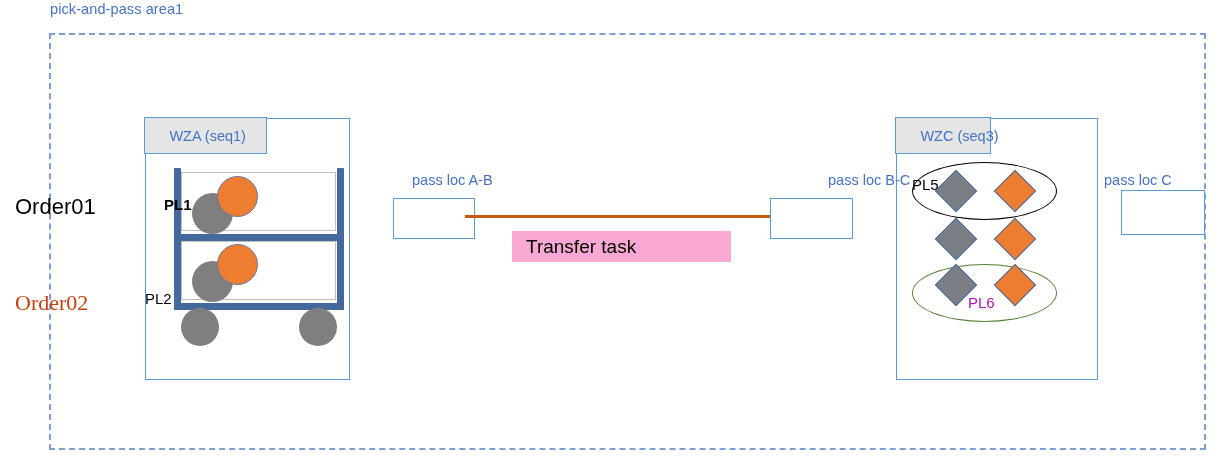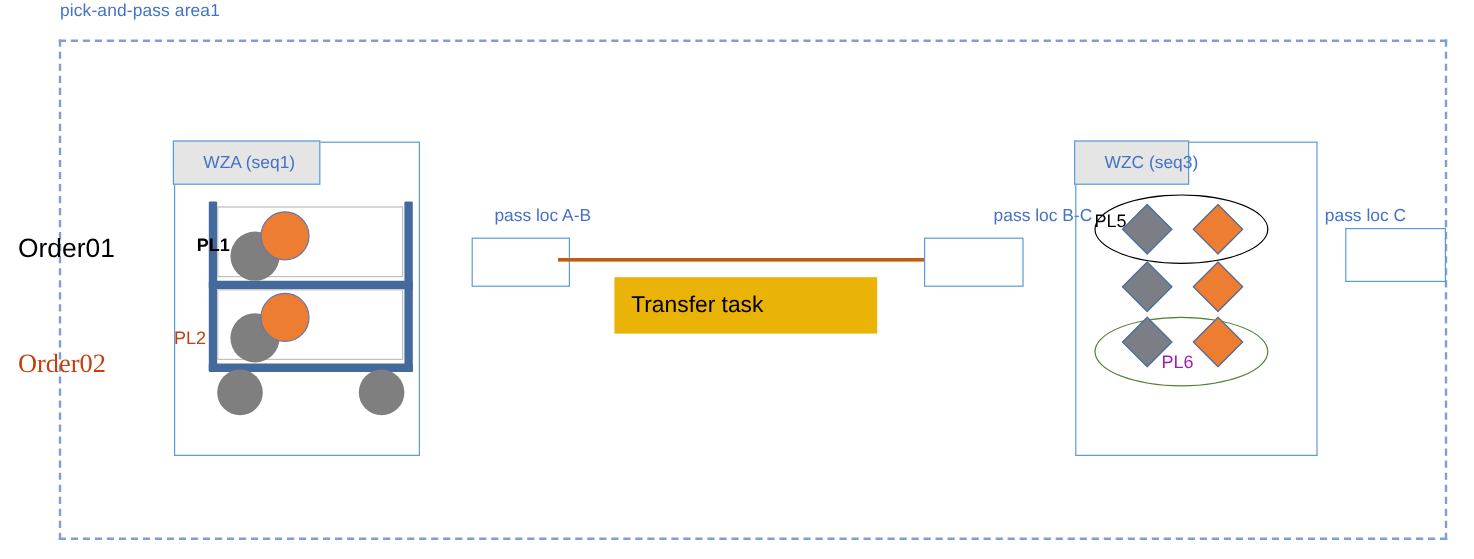--- a/index.html
+++ b/index.html
@@ -142,22 +142,22 @@
     border-top: 6.5px solid transparent;
     border-bottom: 6.5px solid transparent;
     border-left: 11px solid #C55A11;
   }
 
   
   #transfer-task {
     left: 512px;
     top: 231px;
     width: 219px;
-    height: 47px;
-    background: #eab308;
+    height: 31px;
+    background: #f9a8d4;
     display: flex;
     align-items: center;
     padding-left: 14px;
     box-sizing: border-box;
     font-size: 19px;
     color: #000000;
     white-space: nowrap;
   }
 
   
@@ -211,21 +211,21 @@
 
     <div class="shelf" style="left:7px; top:73px; width:155px; height:59px;"></div>
     <div class="tote-gray" style="left:18px; top:93px; width:41px; height:41px;"></div>
     <div class="tote-orange" style="left:43px; top:76px; width:41px; height:41px;"></div>
 
     <div class="wheel" style="left:7px; top:140px; width:38px; height:38px;"></div>
     <div class="wheel" style="left:125px; top:140px; width:38px; height:38px;"></div>
   </div>
 
   <div class="pl-label" style="left:145px; top:196px; color:#000000; font-weight:bold;margin-left:19px;">PL1</div>
-  <div class="pl-label" style="left:145px; top:274px; color:#c2410c;">PL2</div>
+  <div class="pl-label" style="left:145px; top:290px; color:#000000;">PL2</div>
 
   <div class="passloc-label" style="left:412px; top:172px;">pass loc A-B</div>
   <div class="passloc-box" style="left:393px; top:198px; width:82px; height:41px;"></div>
 
 
   <div class="abs" id="arrow-line"></div>
   <div class="abs" id="arrow-head"></div>
 
   <div class="abs" id="transfer-task">Transfer task</div>
 

